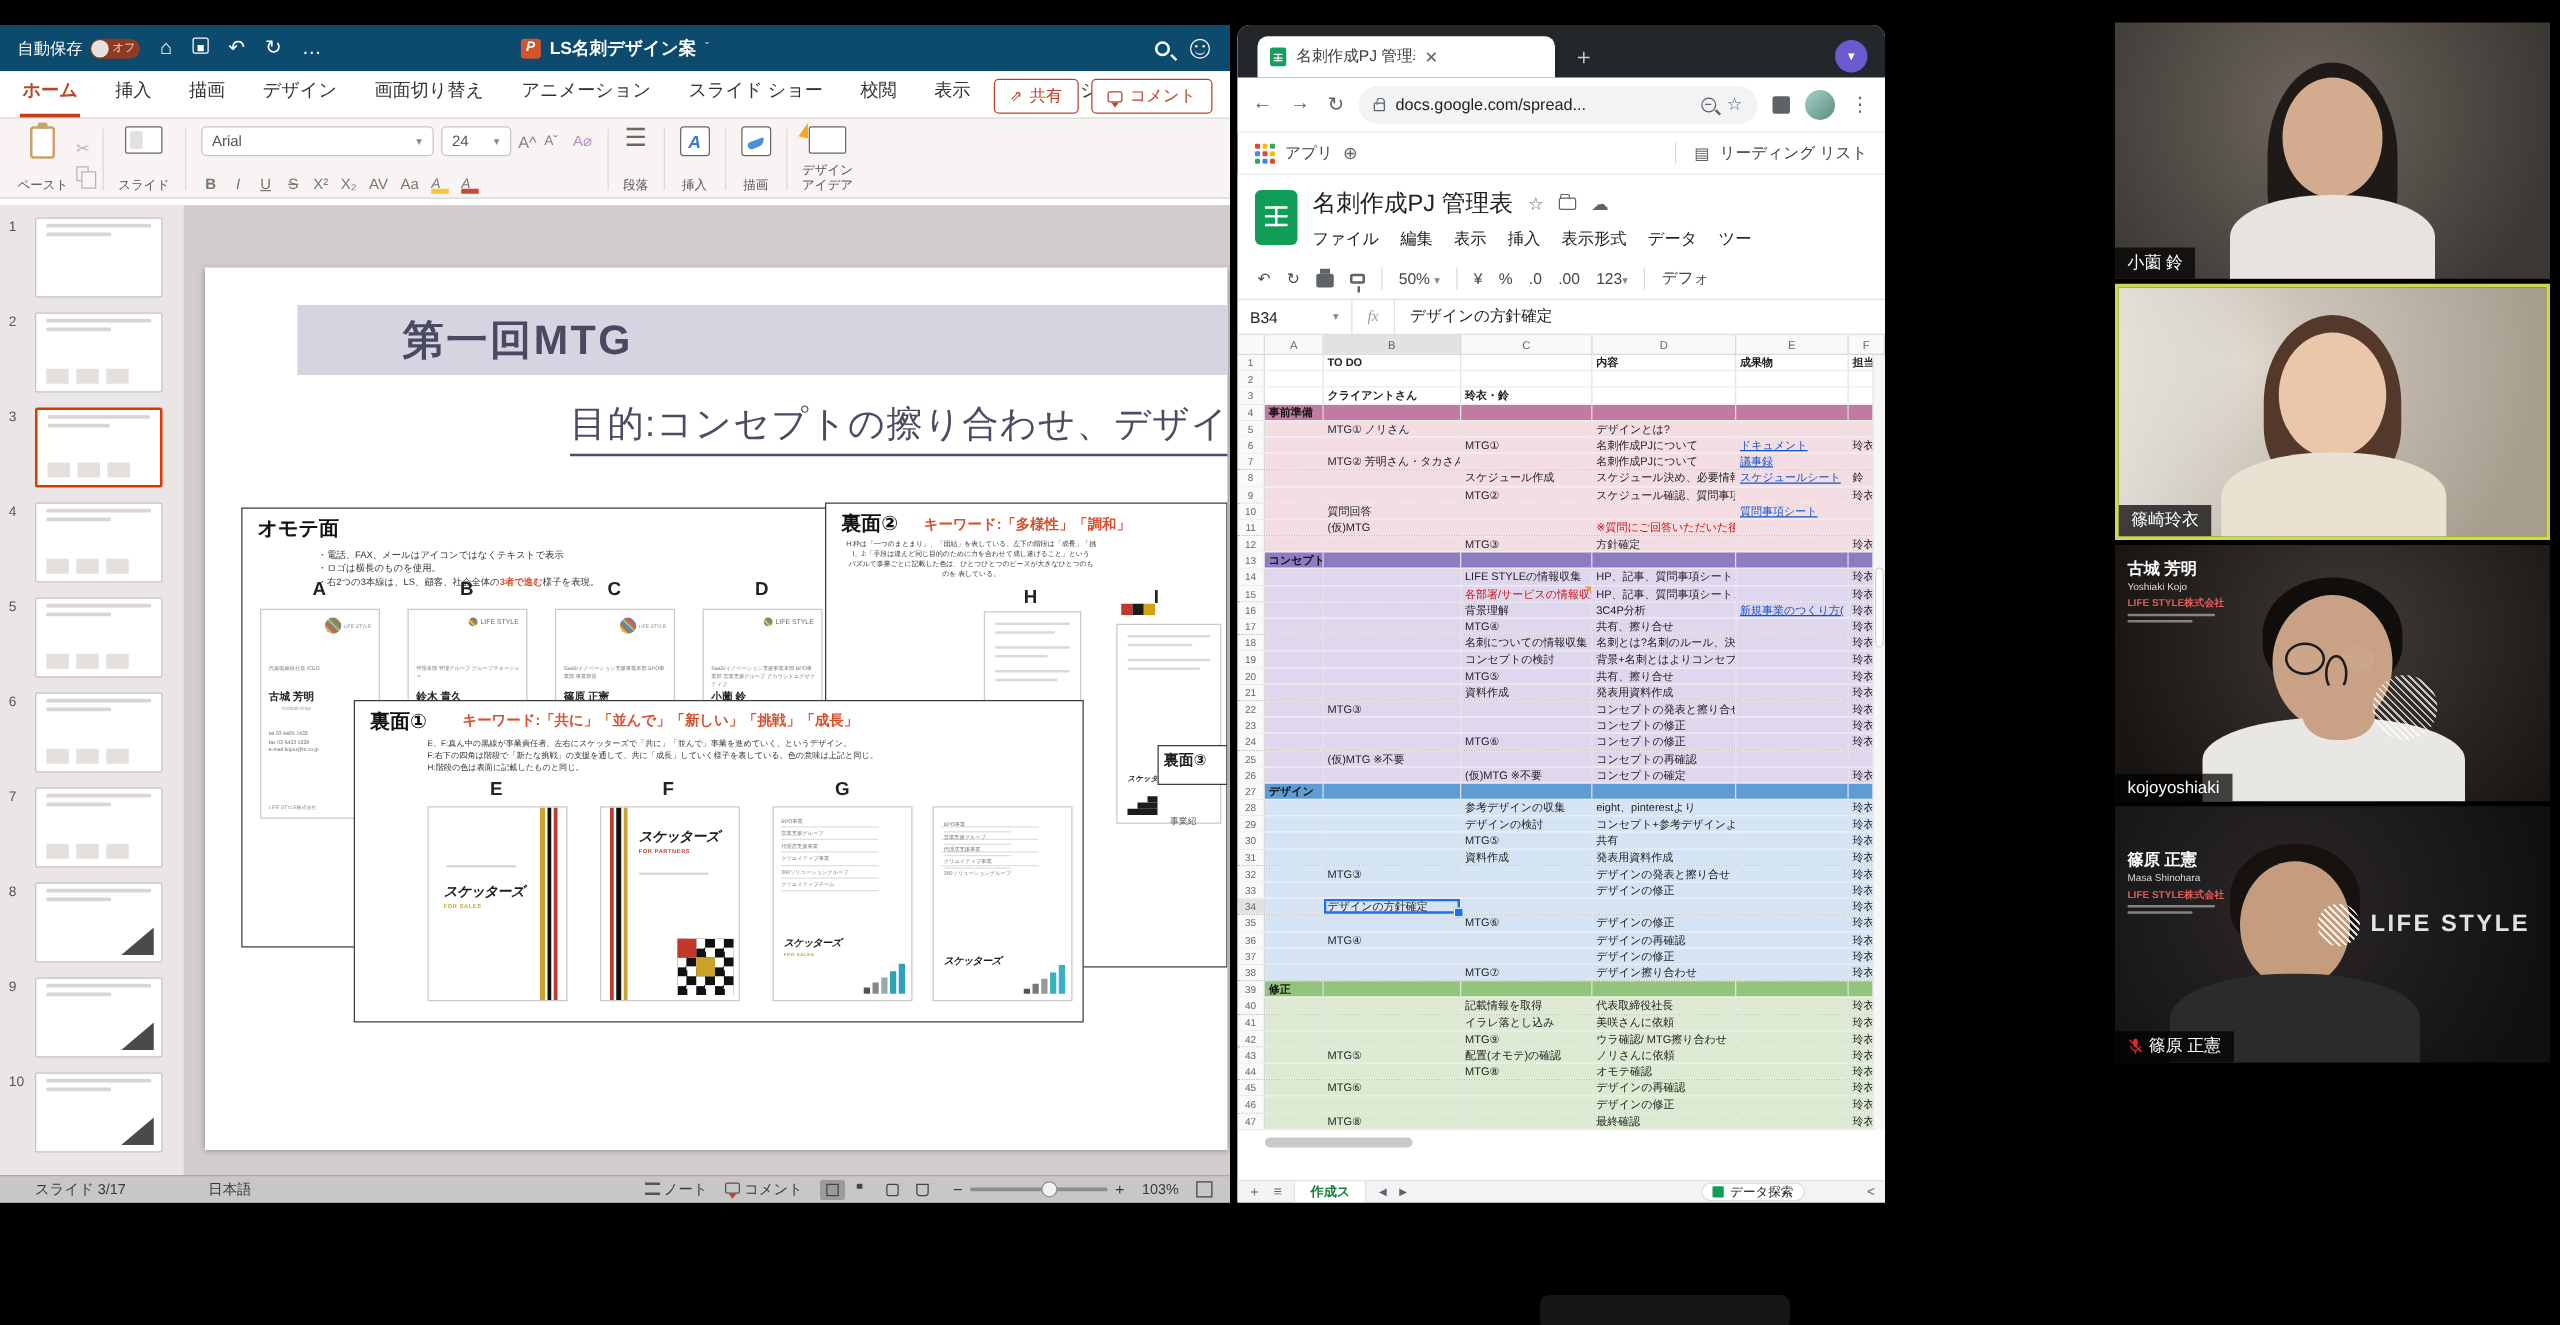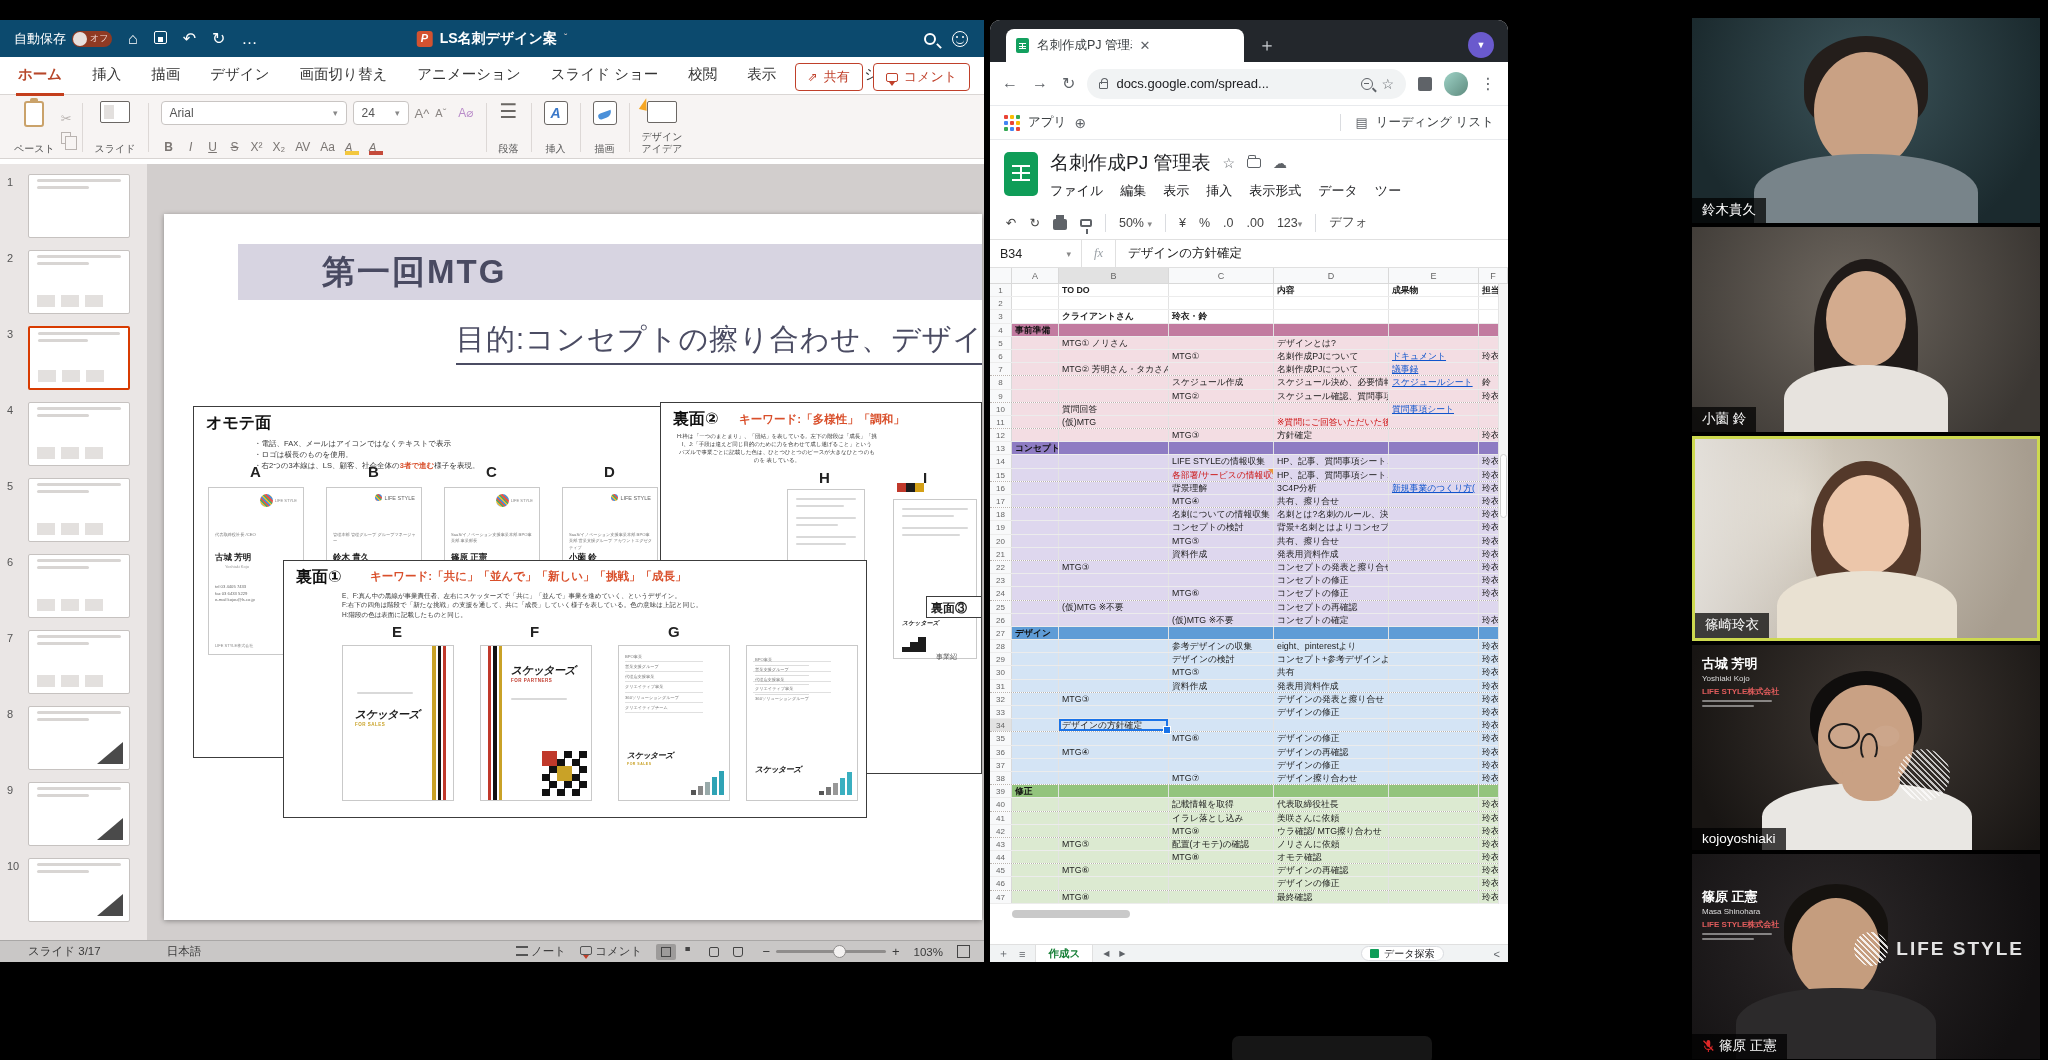--- a/index.html
+++ b/index.html
@@ -22,21 +22,21 @@
   .ppt-doc{width:16px;height:16px;background:#d35230;border-radius:3px;display:inline-block;position:relative;}
   .ppt-doc:after{content:"P";position:absolute;left:4px;top:1px;color:#fff;font-size:11px;font-weight:bold;}
   .doc-title .carat{font-size:10px;text-decoration:none;color:#f0d8d0;}
   .tb-right{position:absolute;right:16px;display:flex;gap:16px;align-items:center;}
   .search-cic{width:12px;height:12px;border:2px solid #fff;border-radius:50%;position:relative;display:inline-block;}
   .search-cic:after{content:"";position:absolute;left:10px;top:10px;width:6px;height:2px;background:#fff;transform:rotate(45deg);}
   .smiley{width:16px;height:16px;border:1.5px solid #fff;border-radius:50%;position:relative;display:inline-block;}
   .smiley:before{content:"";position:absolute;left:3px;top:4px;width:2px;height:2px;background:#fff;box-shadow:6px 0 0 #fff;border-radius:50%;}
   .smiley:after{content:"";position:absolute;left:3px;top:7px;width:8px;height:4px;border-bottom:1.5px solid #fff;border-radius:0 0 8px 8px;}
 
-  .ppt-tabs{height:38px;background:#fff;border-bottom:1px solid #dad6d4;display:flex;align-items:center;padding:0 16px;gap:26px;font-size:14.5px;color:#333;position:relative;}
+  .ppt-tabs{height:38px;background:#fff;border-bottom:1px solid #dad6d4;display:flex;align-items:flex-end;padding:0 16px;gap:26px;font-size:14.5px;color:#333;position:relative;}
   .ptab{padding:9px 2px;cursor:default;white-space:nowrap;}
   .ptab.active{color:#b7472a;font-weight:bold;border-bottom:3px solid #c43e1c;}
   .bulb{display:inline-block;width:10px;height:10px;border:1.5px solid #e9a63c;border-radius:50%;margin-right:4px;position:relative;top:0px;}
   .bulb:after{content:"";position:absolute;left:2.5px;top:9px;width:3px;height:3px;background:#e9a63c;}
   .tab-actions{position:absolute;right:14px;top:6px;display:flex;gap:10px;}
   .act-btn{border:1px solid #c0402a;color:#c0402a;background:#fff;border-radius:4px;font-size:13px;padding:4px 12px;display:flex;align-items:center;gap:6px;}
   .cmt-ic{width:12px;height:9px;border:1.5px solid #c0402a;border-radius:2px;position:relative;display:inline-block;}
   .cmt-ic:after{content:"";position:absolute;left:2px;top:8px;border-left:3px solid transparent;border-right:3px solid transparent;border-top:4px solid #c0402a;}
 
   .ppt-ribbon{height:64px;background:#f7f4f3;border-bottom:1px solid #d8d4d2;display:flex;align-items:stretch;padding:4px 10px 2px;font-size:10px;color:#444;}
@@ -640,21 +640,21 @@
               <div class="gbars">
                   <i style="height:4px;background:#555;"></i>
                   <i style="height:8px;background:#777;"></i>
                   <i style="height:12px;background:#999;"></i>
                   <i style="height:17px;background:#3aafc0;"></i>
                   <i style="height:23px;background:#3aafc0;"></i>
                 </div>
             </div>
           </div>
 
-          <div class="mockbox" style="left:762px;top:382px;width:56px;height:22px;z-index:3;border-width:1px;font-family:Liberation Serif, serif;">
+          <div class="mockbox" style="left:762px;top:382px;width:56px;height:32px;z-index:3;border-width:1px;">
             <b style="position:absolute;left:4px;top:3px;font-size:12px;">裏面③</b>
           </div>
           <div class="abs" style="left:772px;top:438px;font-size:7px;color:#555;z-index:3;">事業紹</div>
 
         </div>
       </div>
     </div>
 
     <div class="ppt-status">
       <span>スライド 3/17</span>
@@ -1221,28 +1221,20 @@
         <span class="explore">
             <i class="gi"></i>
             <span>データ探索</span>
           </span>
         <span>&lt;</span>
       </div>
     </div>
   </section>
 
   <aside class="videos" id="videos">
-      <div class="video v1">
-        <div class="hair"></div>
-        <div class="head"></div>
-        <div class="torso"></div>
-        <div class="nametag">
-          <span>鈴木貴久</span>
-        </div>
-      </div>
       <div class="video v2">
         <div class="hair"></div>
         <div class="head"></div>
         <div class="torso"></div>
         <div class="nametag">
           <span>小薗 鈴</span>
         </div>
       </div>
       <div class="video v3 active">
         <div class="hair"></div>

